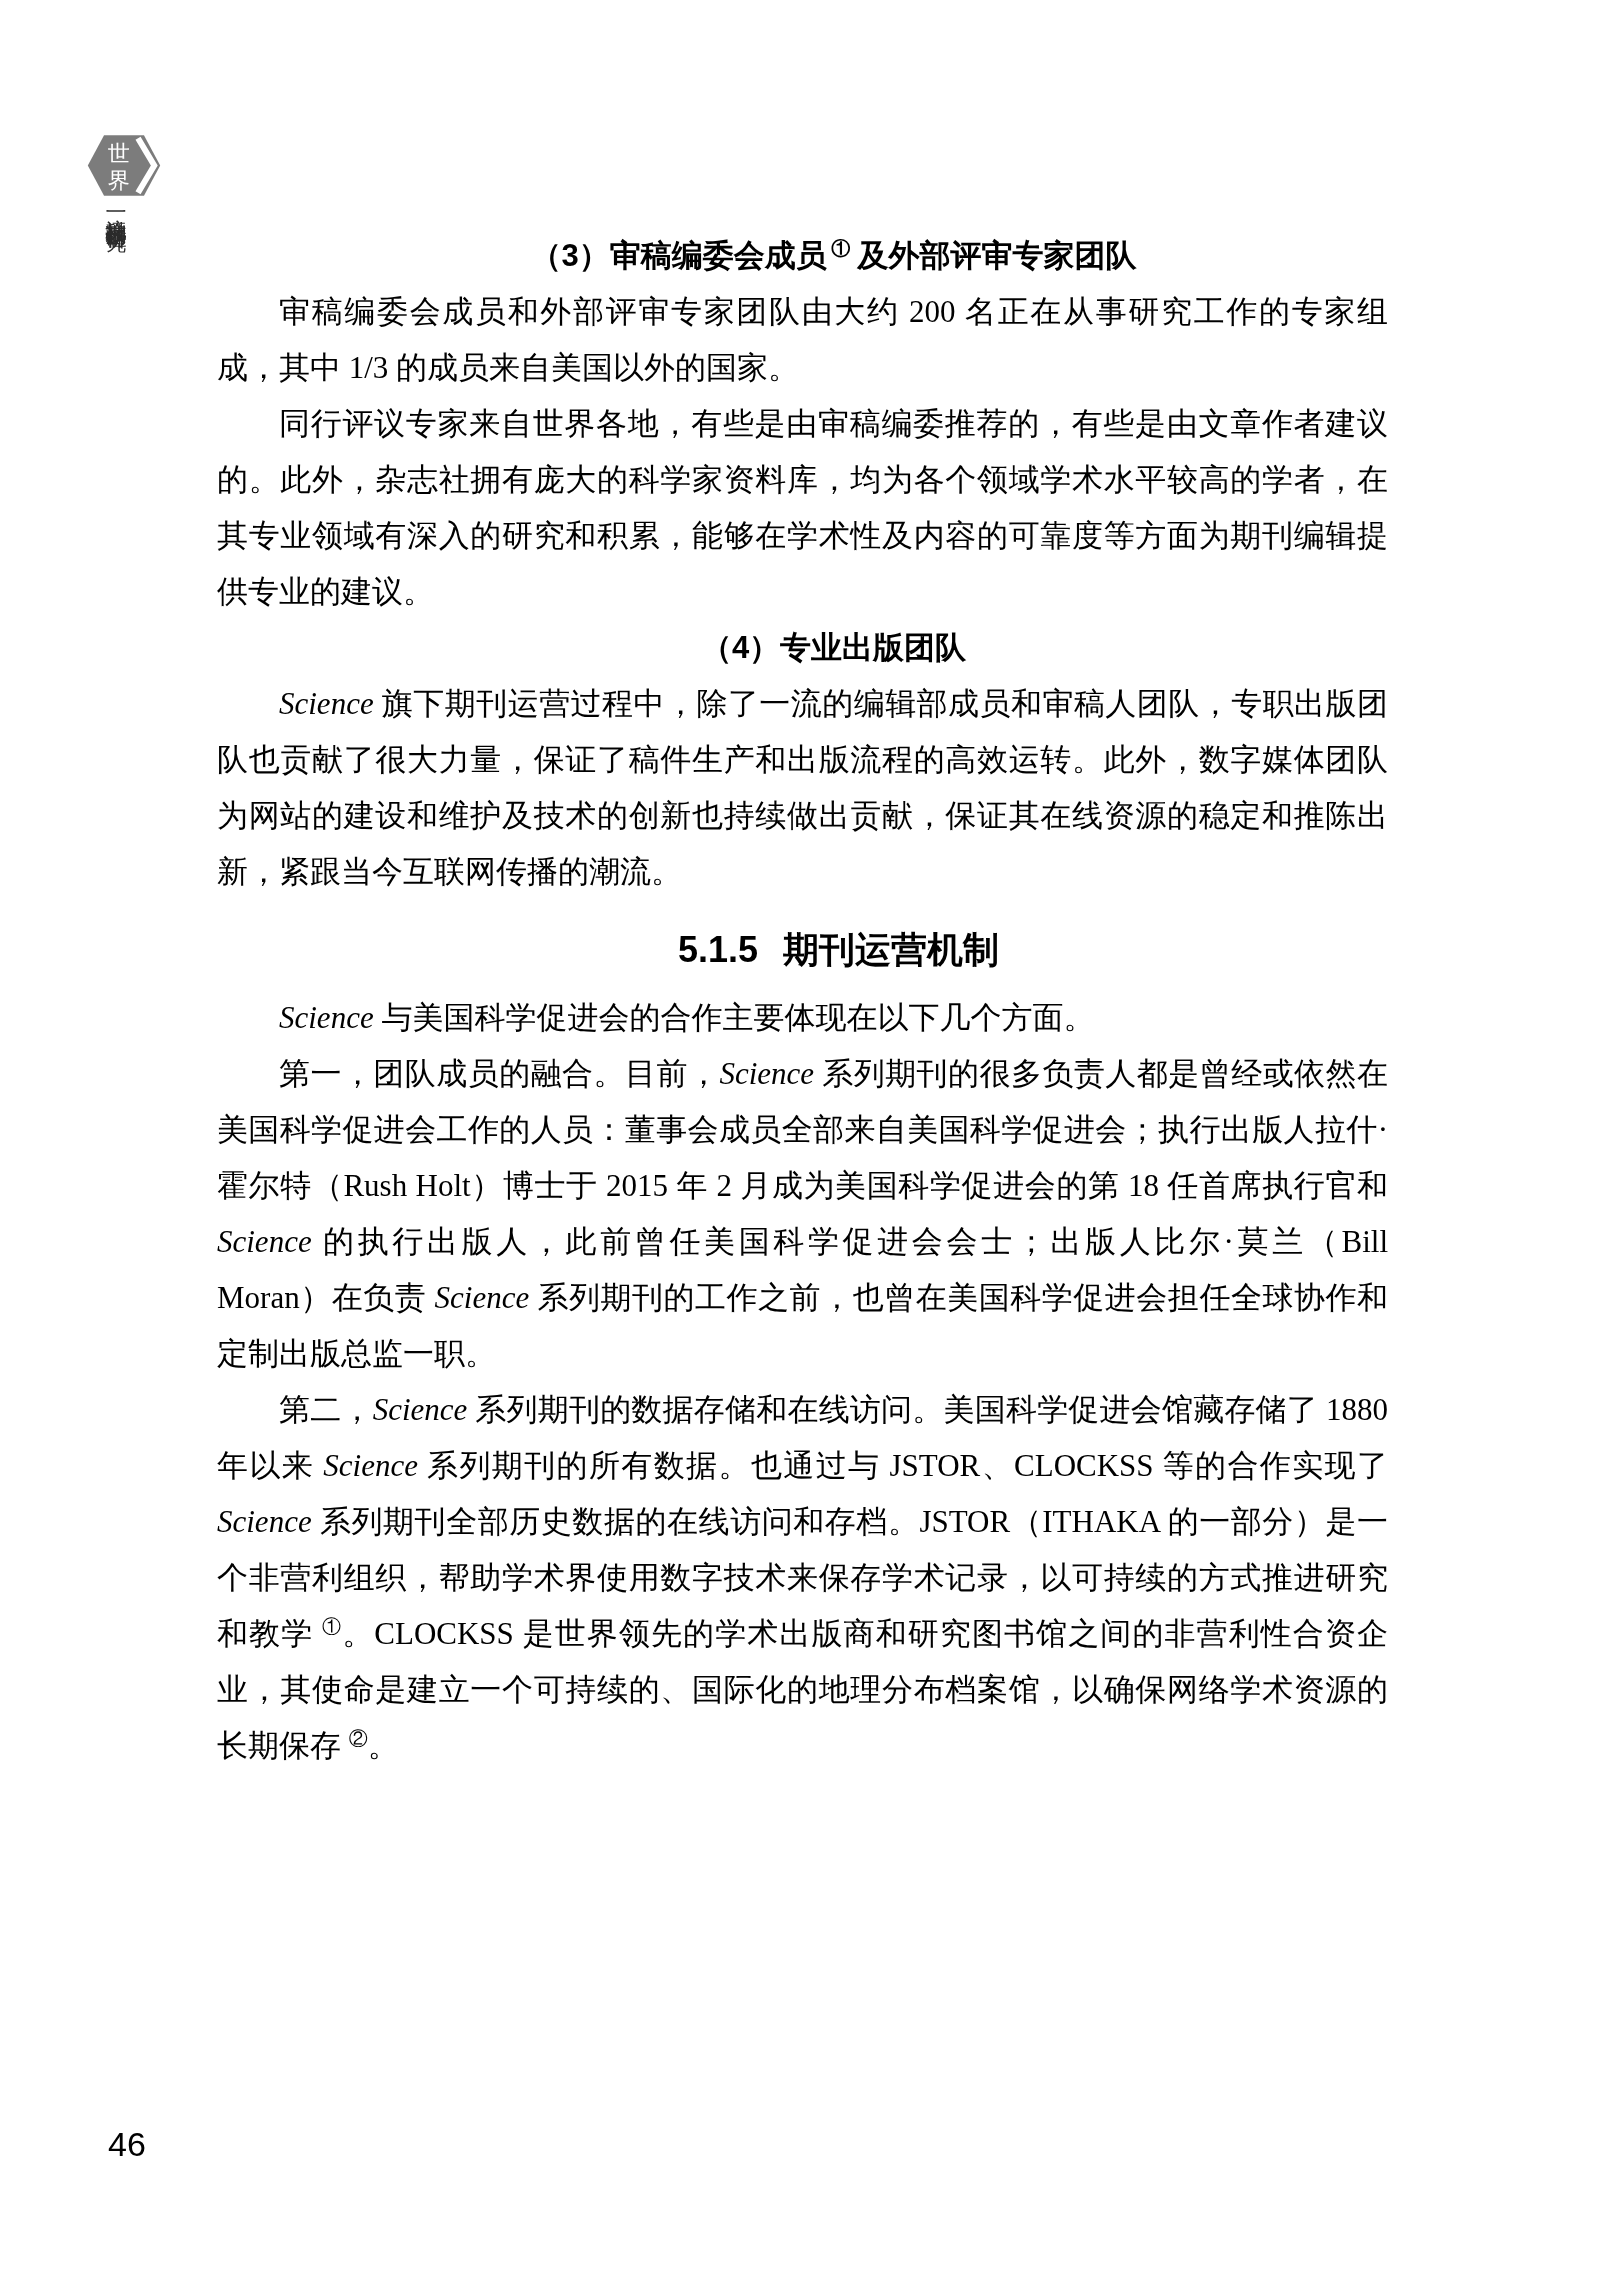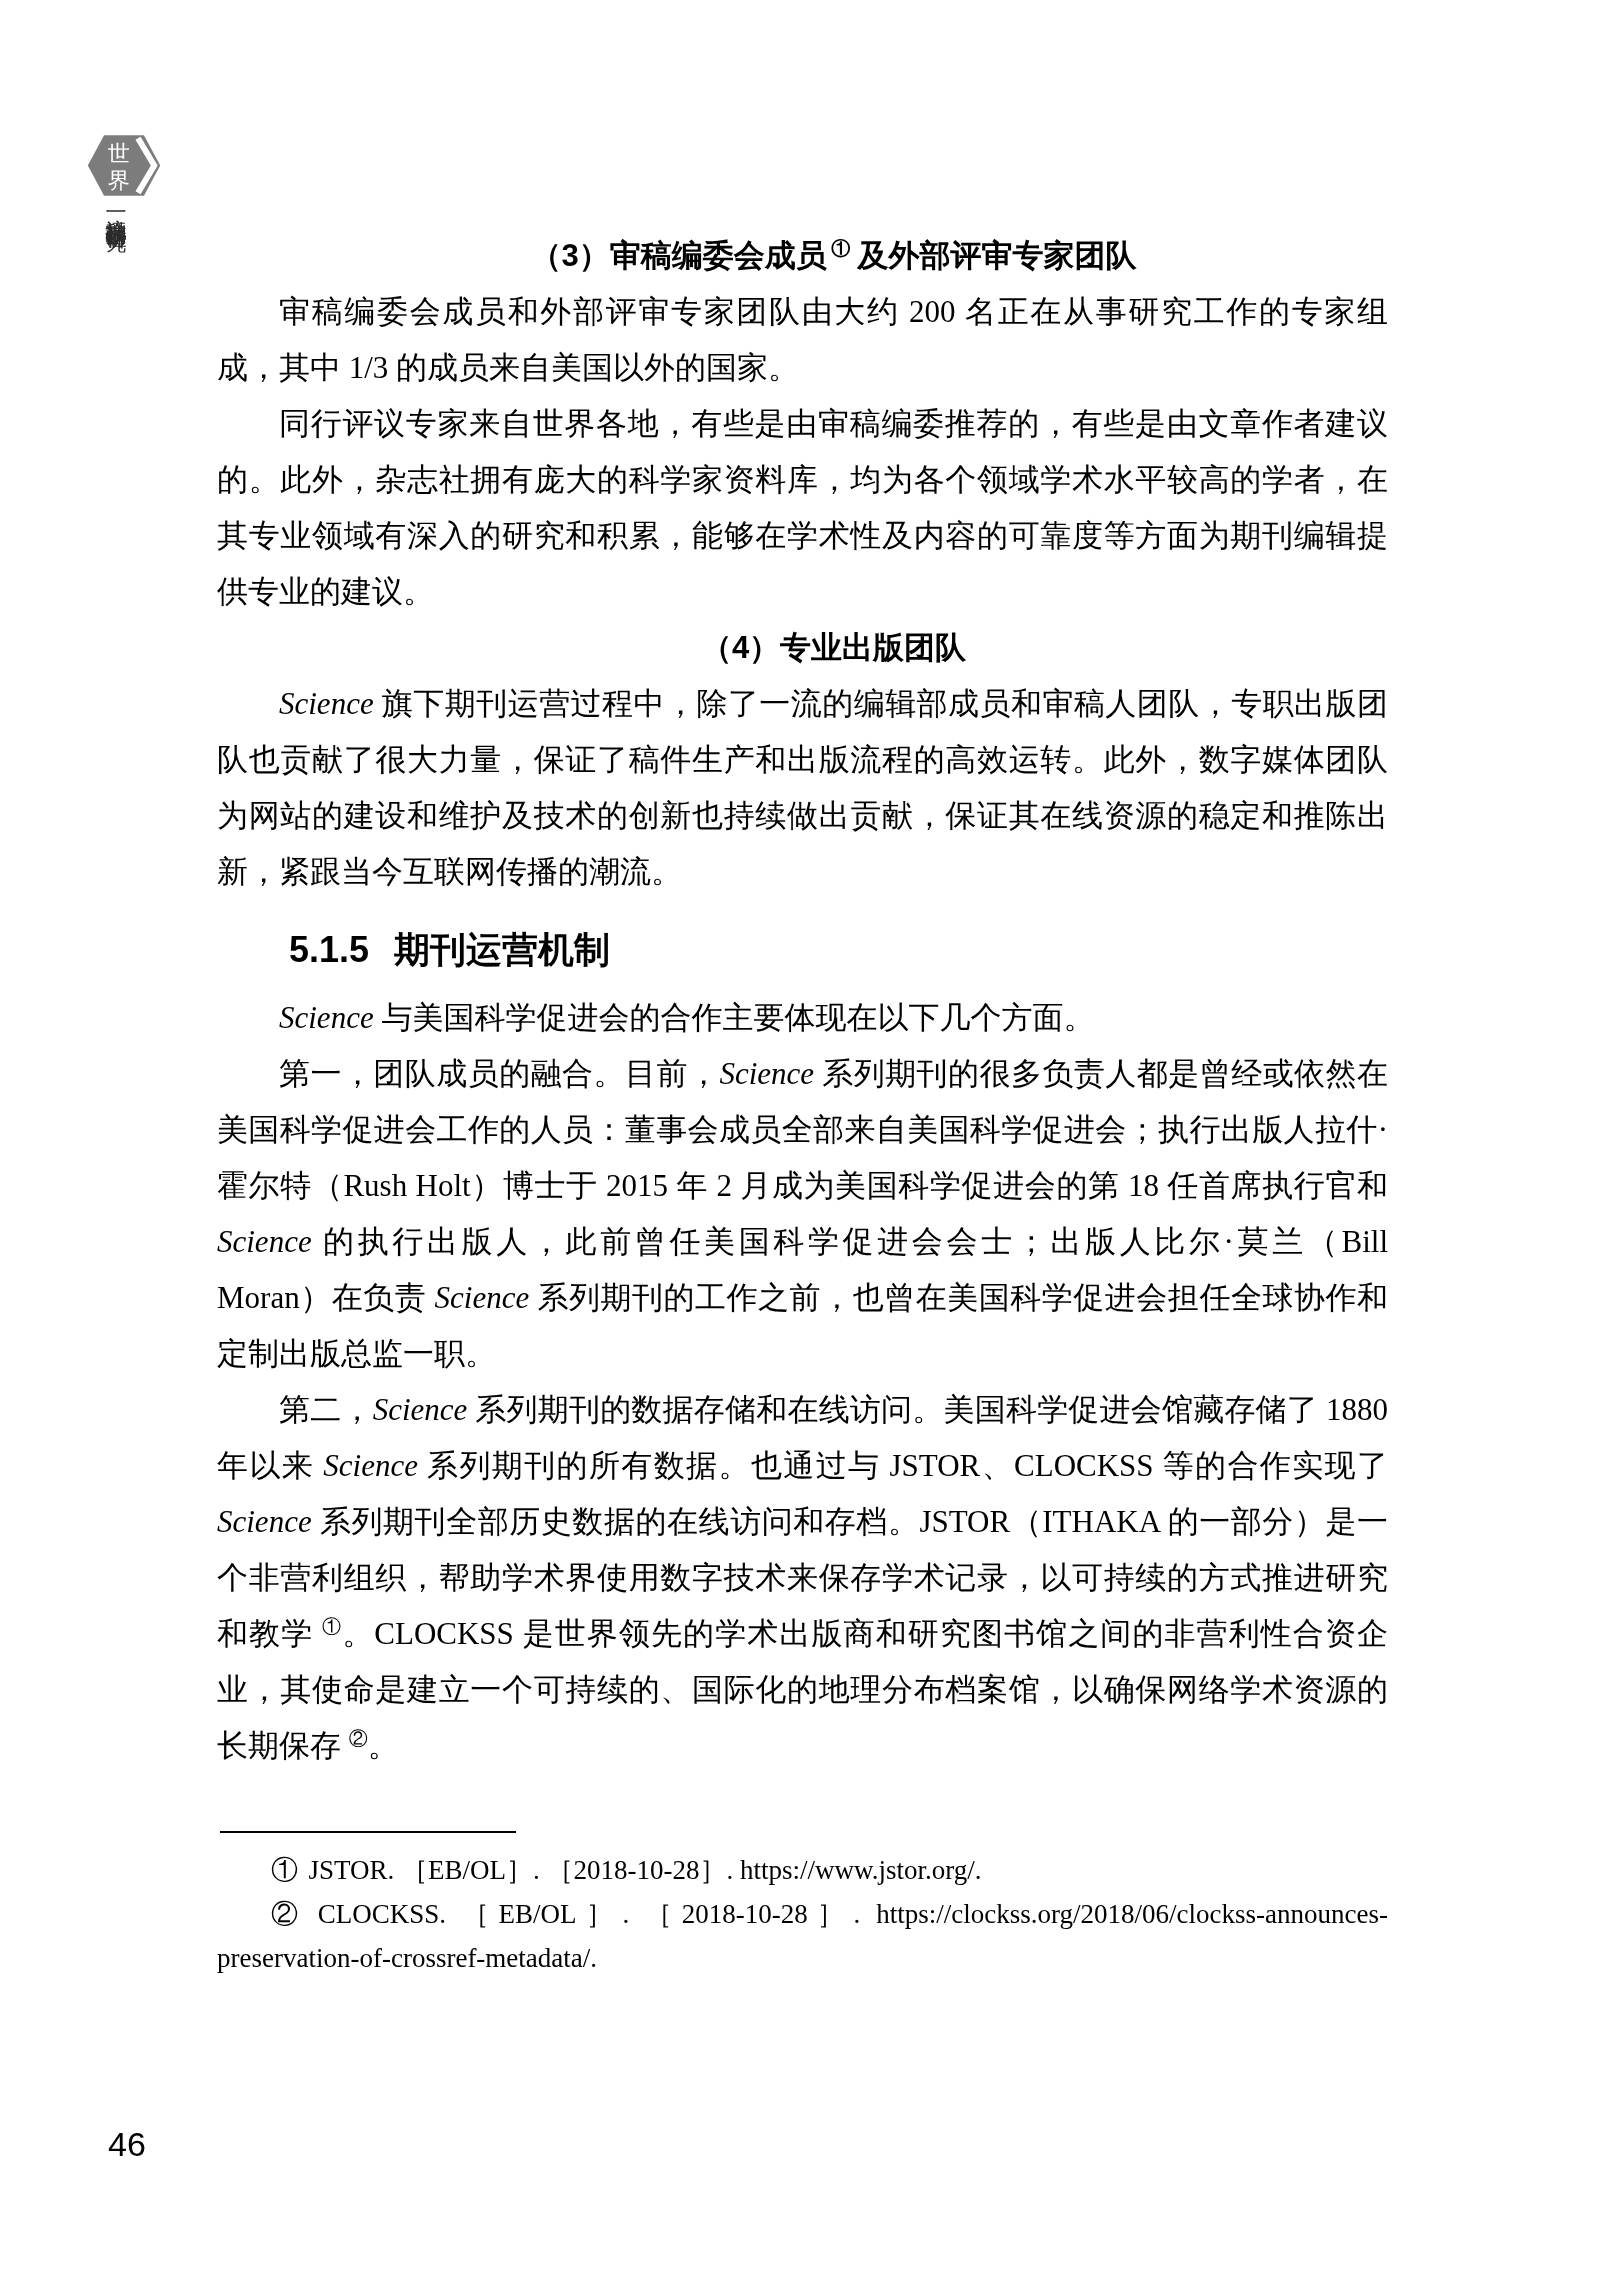--- a/index.html
+++ b/index.html
@@ -43,20 +43,21 @@
     font-size:31px; line-height:56px;
     text-indent:2em;
     text-align:center;
   }
   .section-heading {
     margin:22px 0 12px 0;
     font-family:"Liberation Sans", sans-serif;
     font-weight:bold;
     font-size:36px; line-height:56px;
     text-indent:2em;
+    text-align:center;
   }
   .section-heading .section-number { margin-right:25px; }
   .sup-mark, .ref-sup {
     font-size:19px;
     vertical-align:super;
     line-height:0;
   }
   .sub-heading .sup-mark { margin:0 7.4px 0 4.4px; }
 
   
@@ -109,23 +110,18 @@
     <h3 class="section-heading"><span class="section-number">5.1.5</span><span>期刊运营机制</span></h3>
 
 
     <p class="para rich"><i>Science</i> 与美国科学促进会的合作主要体现在以下几个方面。</p>
 
     <p class="para rich">第一，团队成员的融合。目前，<i>Science</i> 系列期刊的很多负责人都是曾经或依然在美国科学促进会工作的人员：董事会成员全部来自美国科学促进会；执行出版人拉什·霍尔特（Rush Holt）博士于 2015 年 2 月成为美国科学促进会的第 18 任首席执行官和 <i>Science</i> 的执行出版人，此前曾任美国科学促进会会士；出版人比尔·莫兰（Bill Moran）在负责 <i>Science</i> 系列期刊的工作之前，也曾在美国科学促进会担任全球协作和定制出版总监一职。</p>
 
     <p class="para rich">第二，<i>Science</i> 系列期刊的数据存储和在线访问。美国科学促进会馆藏存储了 1880 年以来 <i>Science</i> 系列期刊的所有数据。也通过与 JSTOR、CLOCKSS 等的合作实现了 <i>Science</i> 系列期刊全部历史数据的在线访问和存档。JSTOR（ITHAKA 的一部分）是一个非营利组织，帮助学术界使用数字技术来保存学术记录，以可持续的方式推进研究和教学 <sup class="ref-sup">①</sup>。CLOCKSS 是世界领先的学术出版商和研究图书馆之间的非营利性合资企业，其使命是建立一个可持续的、国际化的地理分布档案馆，以确保网络学术资源的长期保存 <sup class="ref-sup">②</sup>。</p>
 
 
-    <div class="footnote-area">
-      <hr class="footnote-rule">
-      <p class="footnote"><span class="fn-mark">①</span><span>JSTOR. ［EB/OL］. ［2018-10-28］. https://www.jstor.org/.</span></p>
-      <p class="footnote"><span class="fn-mark">②</span><span>CLOCKSS. ［EB/OL］. ［2018-10-28］. https://clockss.org/2018/06/clockss-announces-preservation-of-crossref-metadata/.</span></p>
-    </div>
   </div>
 
   <div class="page-number">46</div>
 
 </div>
 
 
 </body></html>

